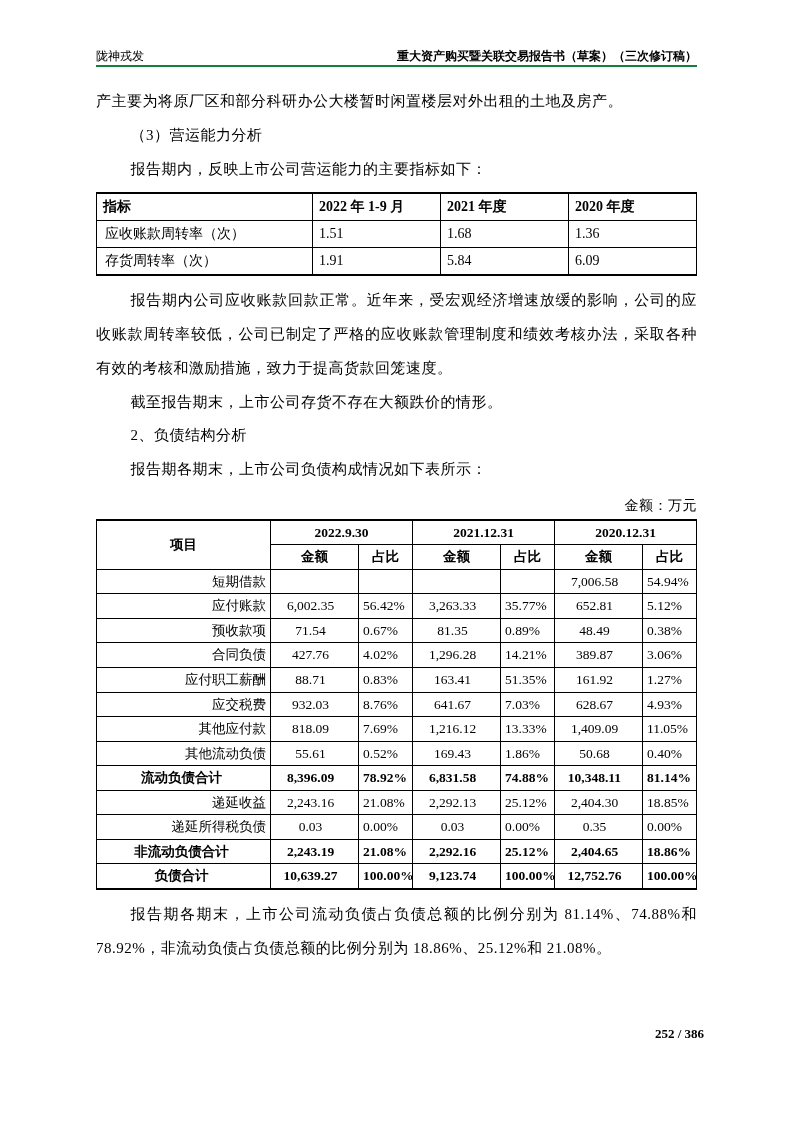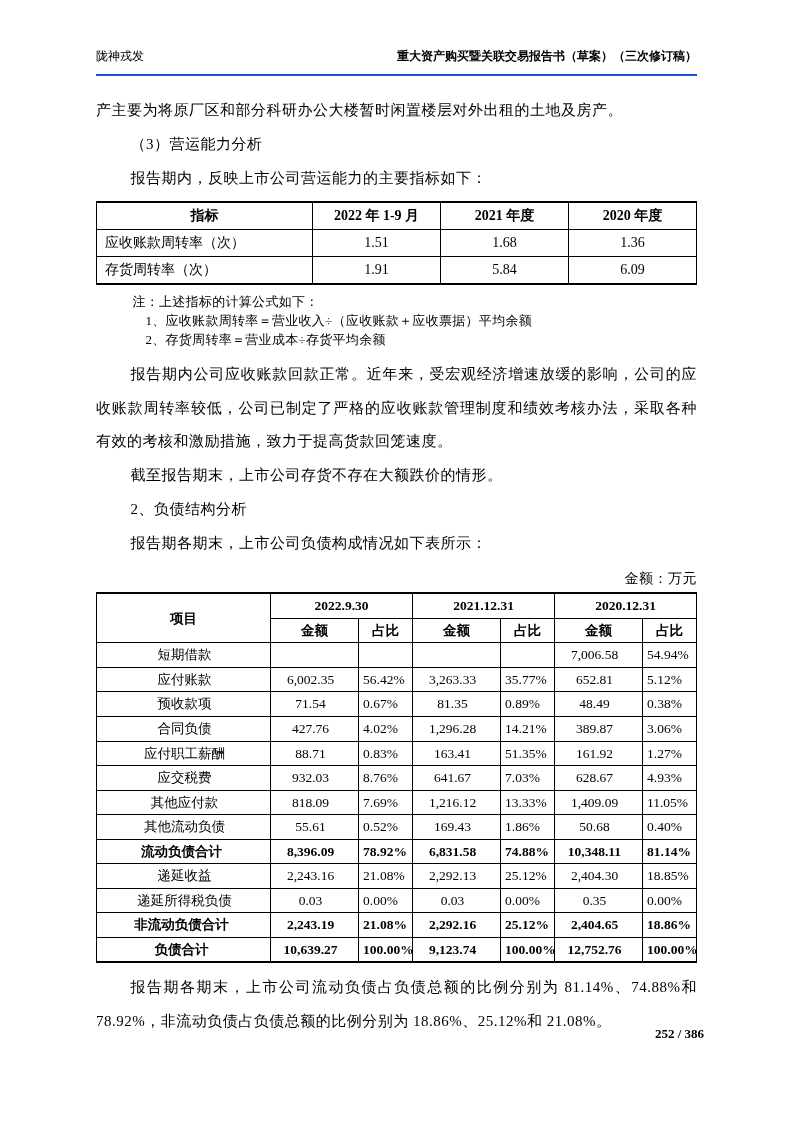--- a/index.html
+++ b/index.html
@@ -11,22 +11,22 @@
     color:#000;
     font-family:"Liberation Serif","DejaVu Serif",serif;
     padding:48px 96px 0 96px;
     position:relative;
     overflow:hidden;
   }
   
   .doc-header {
     display:flex; justify-content:space-between; align-items:flex-end;
     font-size:12px;
-    padding-bottom:9px;
-    border-bottom:2px solid #1d4ed8;
+    padding-bottom:0;
+    border-bottom:2px solid #15803d;
   }
   .doc-header .hdr-right { font-weight:bold; }
   
   .content { padding-top:12px; }
   .para {
     font-size:15px;
     line-height:2.25;
     text-align:justify;
     letter-spacing:0.5px;
   }
@@ -34,42 +34,42 @@
   .mt-sm { margin-top:6px; }
   .mt-md { margin-top:8px; }
   
   table { border-collapse:collapse; width:100%; }
   .t1 {
     margin-top:6px;
     font-size:14px;
     border-top:2px solid #000;
     border-bottom:2px solid #000;
   }
-  .t1 th, .t1 td { border:1px solid #000; padding:4px 6px; text-align:center; }
+  .t1 th, .t1 td { border:1px solid #000; padding:4px 6px; text-align:left; }
   .t1 th { font-weight:bold; }
   .t1 td.lbl { text-align:left; padding-left:8px; }
   .t1 col.c-ind { width:36%; }
   .t1 col.c-val { width:21.33%; }
   
   .notes { font-size:13px; line-height:1.45; margin-top:8px; letter-spacing:0.3px; }
   .note-title { padding-left:2.8em; }
   .note-item { padding-left:3.8em; }
   
   .unit-row { text-align:right; font-size:14px; margin-top:10px; letter-spacing:0.5px; }
   
   .t2 {
     margin-top:4px;
     font-size:13.5px;
     border-top:2px solid #000;
     border-bottom:2px solid #000;
     table-layout:fixed;
   }
   .t2 th, .t2 td { border:1px solid #000; padding:3px 4px; line-height:1.3; }
   .t2 th { font-weight:bold; text-align:center; vertical-align:middle; }
-  .t2 td.lbl { text-align:center; padding-left:6px; }
+  .t2 td.lbl { text-align:right; padding-left:6px; }
   .t2 td.num { text-align:center; padding-right:12px; }
   .t2 td.pct { padding-right:8px; }
   .t2 tr.row-total td { font-weight:bold; }
   .t2 tr.row-total td.lbl { text-align:center; padding-left:0; }
   .t2 col.c-item { width:174px; }
   .t2 col.c-amt { width:88px; }
   .t2 col.c-rat { width:54px; }
   
   .footer {
     position:absolute;
@@ -121,25 +121,20 @@
         </tr>
         <tr>
           <td class="lbl">存货周转率（次）</td>
           <td>1.91</td>
           <td>5.84</td>
           <td>6.09</td>
         </tr>
       </tbody>
     </table>
 
-    <div class="notes">
-      <p class="note-title">注：上述指标的计算公式如下：</p>
-      <p class="note-item">1、应收账款周转率＝营业收入÷（应收账款＋应收票据）平均余额</p>
-      <p class="note-item">2、存货周转率＝营业成本÷存货平均余额</p>
-    </div>
 
     <p class="para indent mt-md">报告期内公司应收账款回款正常。近年来，受宏观经济增速放缓的影响，公司的应收账款周转率较低，公司已制定了严格的应收账款管理制度和绩效考核办法，采取各种有效的考核和激励措施，致力于提高货款回笼速度。</p>
 
     <p class="para indent">截至报告期末，上市公司存货不存在大额跌价的情形。</p>
 
     <p class="para indent">2、负债结构分析</p>
 
     <p class="para indent">报告期各期末，上市公司负债构成情况如下表所示：</p>
 
     <p class="unit-row">金额：万元</p>

